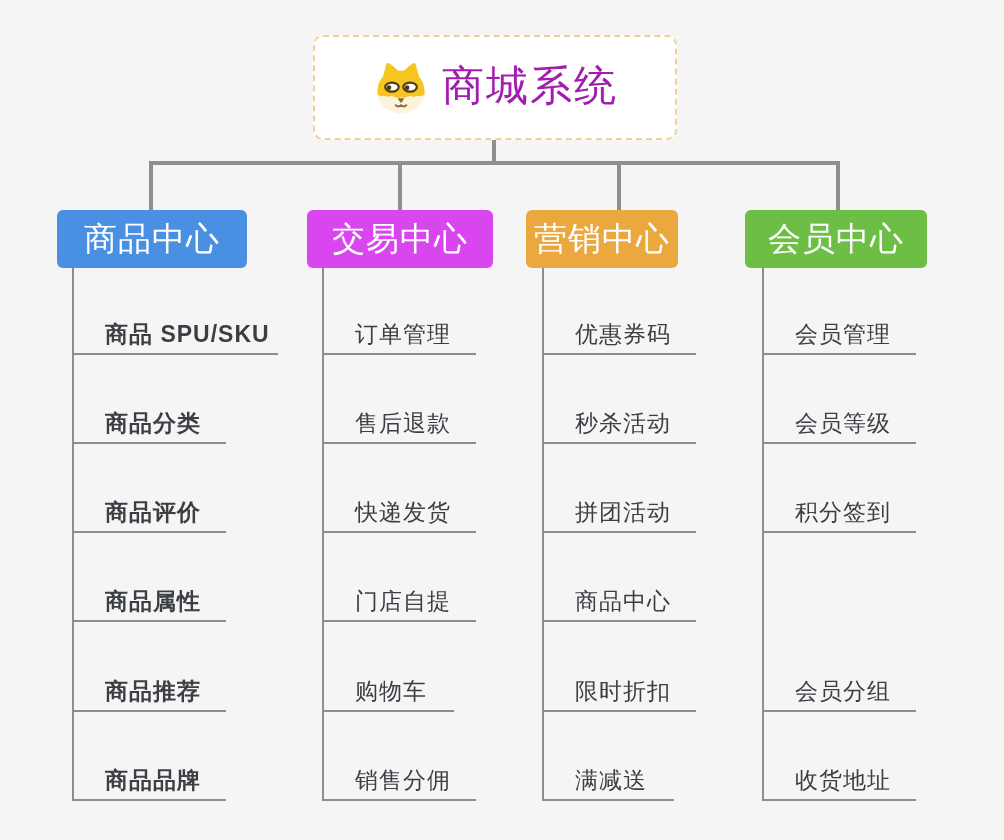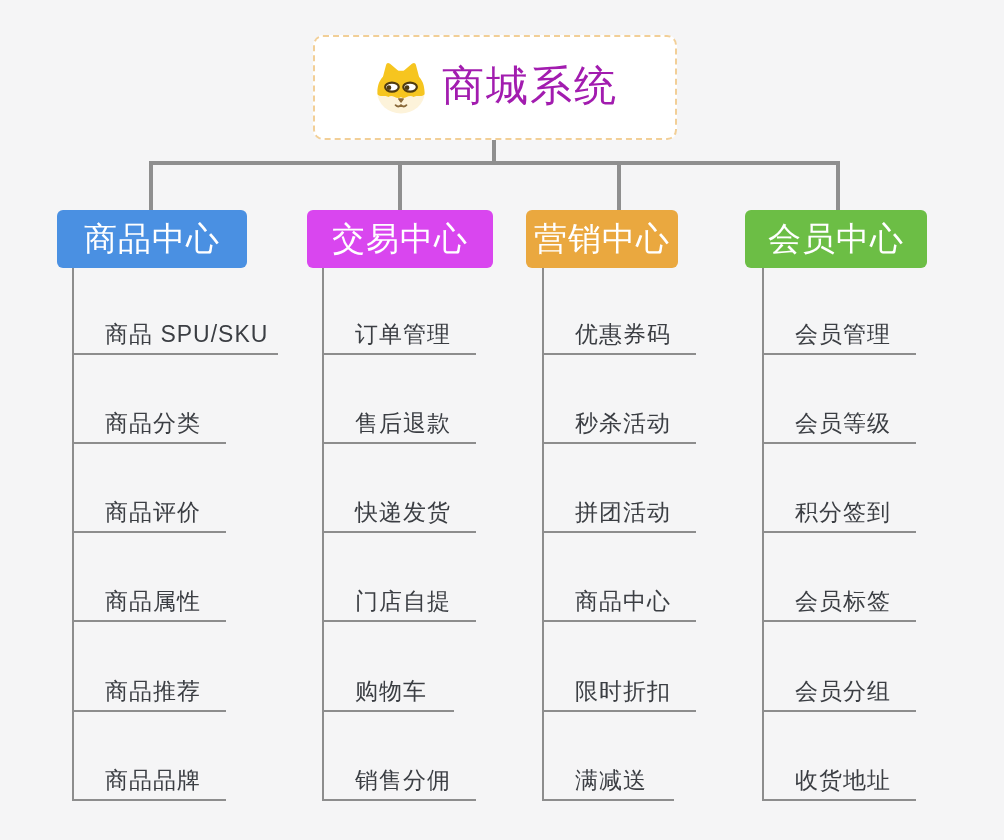--- a/index.html
+++ b/index.html
@@ -56,21 +56,21 @@
   .branch-2 { left: 307px; width: 186px; background: #d946ef; }
   .branch-3 { left: 526px; width: 152px; background: #eaa83f; }
   .branch-4 { left: 745px; width: 182px; background: #6cbe45; }
 
   
   .column {
     position: absolute; top: 268px;
     height: 533px; width: 230px;
     border-left: 2px solid #8d8d8d;   
   }
-  .col-1 { left: 72px; }
+  .col-1 { left: 72px; font-weight: bold; }
   .col-2 { left: 322px; }
   .col-3 { left: 542px; }
   .col-4 { left: 762px; }
 
   .leaf {
     position: absolute; left: 0;
     height: 42px;
     box-sizing: border-box;
     border-bottom: 2px solid #8d8d8d;  
     display: flex; align-items: flex-end;
@@ -149,18 +149,17 @@
     <div class="leaf r2 w-std">拼团活动</div>
     <div class="leaf r3 w-std">商品中心</div>
     <div class="leaf r4 w-std">限时折扣</div>
     <div class="leaf r5 w-narrow">满减送</div>
   </div>
 
   <div class="column col-4">
     <div class="leaf r0 w-std">会员管理</div>
     <div class="leaf r1 w-std">会员等级</div>
     <div class="leaf r2 w-std">积分签到</div>
-    <div class="leaf r3 w-std">会员标签</div>
     <div class="leaf r4 w-std">会员分组</div>
     <div class="leaf r5 w-std">收货地址</div>
   </div>
 
 </div>
 
 </body></html>

